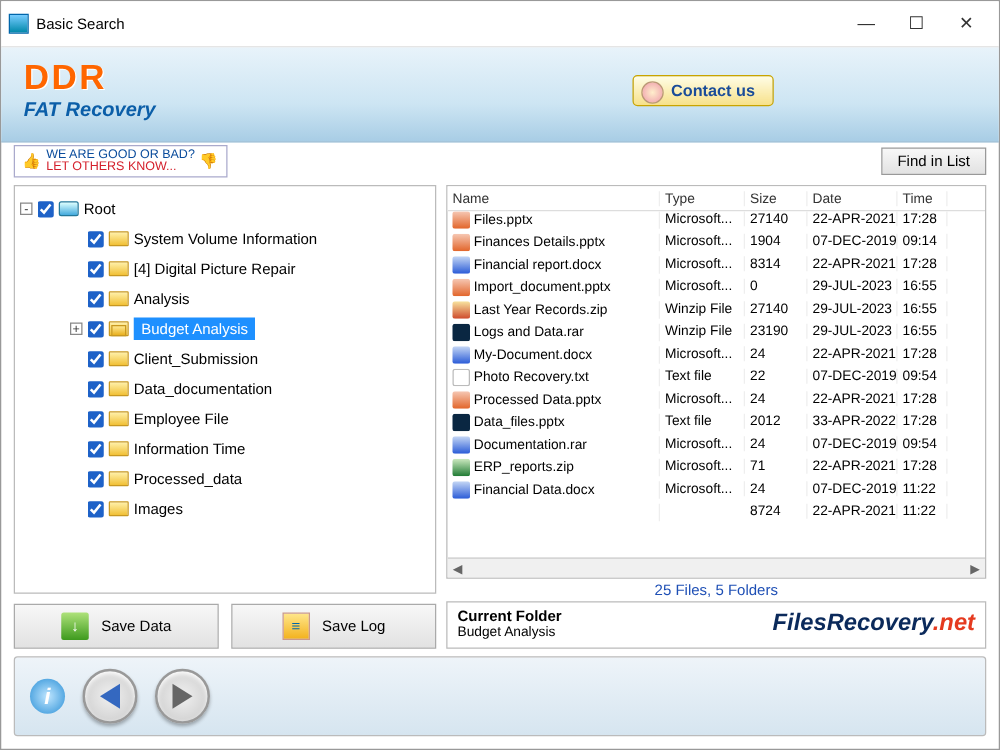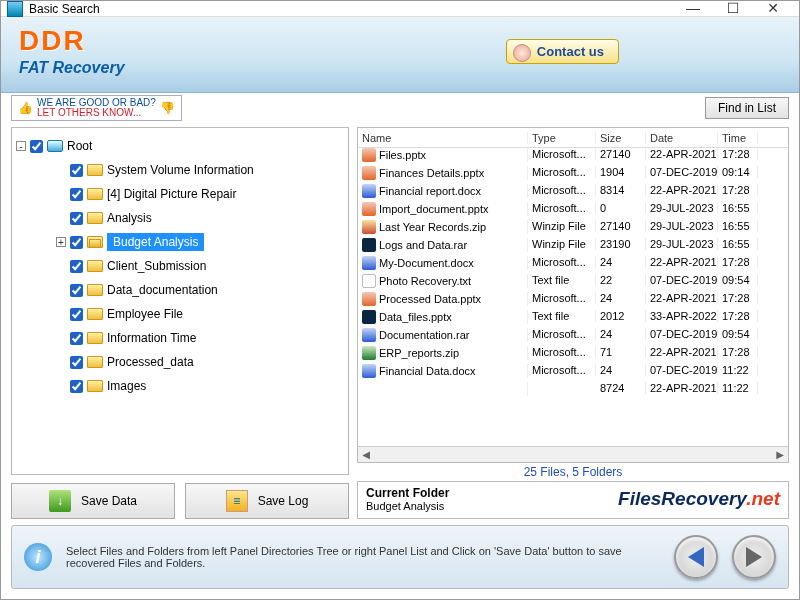--- a/index.html
+++ b/index.html
@@ -1,18 +1,18 @@
 <!DOCTYPE html>
 <html><head>
 <meta charset="utf-8">
 <style>
 * { box-sizing: border-box; margin: 0; padding: 0; font-family: "Segoe UI", Tahoma, sans-serif; }
 body { background: #fff; width: 800px; height: 600px; overflow: hidden; }
 .window { border: 1px solid #999; width: 800px; height: 600px; display: flex; flex-direction: column; }
-.titlebar { height: 16px; background: #fff; border-bottom: 1px solid #ddd; display: flex; align-items: center; padding: 0 6px; font-size: 12px; }
+.titlebar { height: 37px; background: #fff; border-bottom: 1px solid #ddd; display: flex; align-items: center; padding: 0 6px; font-size: 12px; }
 .titlebar .icon { width: 16px; height: 16px; background: linear-gradient(#7cf,#08a); border: 1px solid #06a; margin-right: 6px; }
 .titlebar .title { flex: 1; }
 .titlebar .winbtn { width: 40px; height: 22px; text-align: center; line-height: 20px; font-size: 14px; color: #333; }
 .banner { height: 76px; background: linear-gradient(#e8f3fa, #cde5f3 60%, #a8cde5); border-bottom: 1px solid #8db5d0; position: relative; padding: 8px 18px; }
 .banner .ddr { font-family: Impact, sans-serif; font-size: 28px; color: #ff6600; letter-spacing: 2px; font-weight: bold; text-shadow: 1px 1px 0 #fff; }
 .banner .sub { color: #0b5ea8; font-size: 16px; font-weight: bold; font-style: italic; margin-top: 2px; }
 .banner .contact { position: absolute; right: 180px; top: 22px; background: linear-gradient(#fffde6,#f7e18a); border: 1px solid #c9a400; border-radius: 4px; padding: 4px 14px 4px 30px; font-size: 13px; color: #1a4c99; font-weight: bold; }
 .banner .contact .av { position: absolute; left: 6px; top: 4px; width: 18px; height: 18px; background: radial-gradient(#fec,#e9a); border-radius: 50%; border: 1px solid #b97; }
 .toolbar { height: 30px; display: flex; align-items: center; padding: 4px 10px; }
 .feedback { border: 1px solid #aac; padding: 2px 6px; font-family: monospace; font-size: 10px; line-height: 10px; display: flex; align-items: center; gap: 4px; }
@@ -364,21 +364,20 @@
         </div>
         <div class="logo">
           <span>Files</span><span>Recovery</span><span class="net">.net</span>
         </div>
       </div>
     </div>
   </div>
 
   <div class="footer">
     <div class="info">i</div>
-    <div class="msg">Select Files and Folders from left Panel Directories Tree or right Panel List and Click on 'Save Data' button to save recovered Files  and Folders.</div>
     <div class="navbtn back">
         <div class="tri"></div>
       </div>
     <div class="navbtn fwd">
         <div class="tri"></div>
       </div>
   </div>
 </div>
 
 </body></html>

